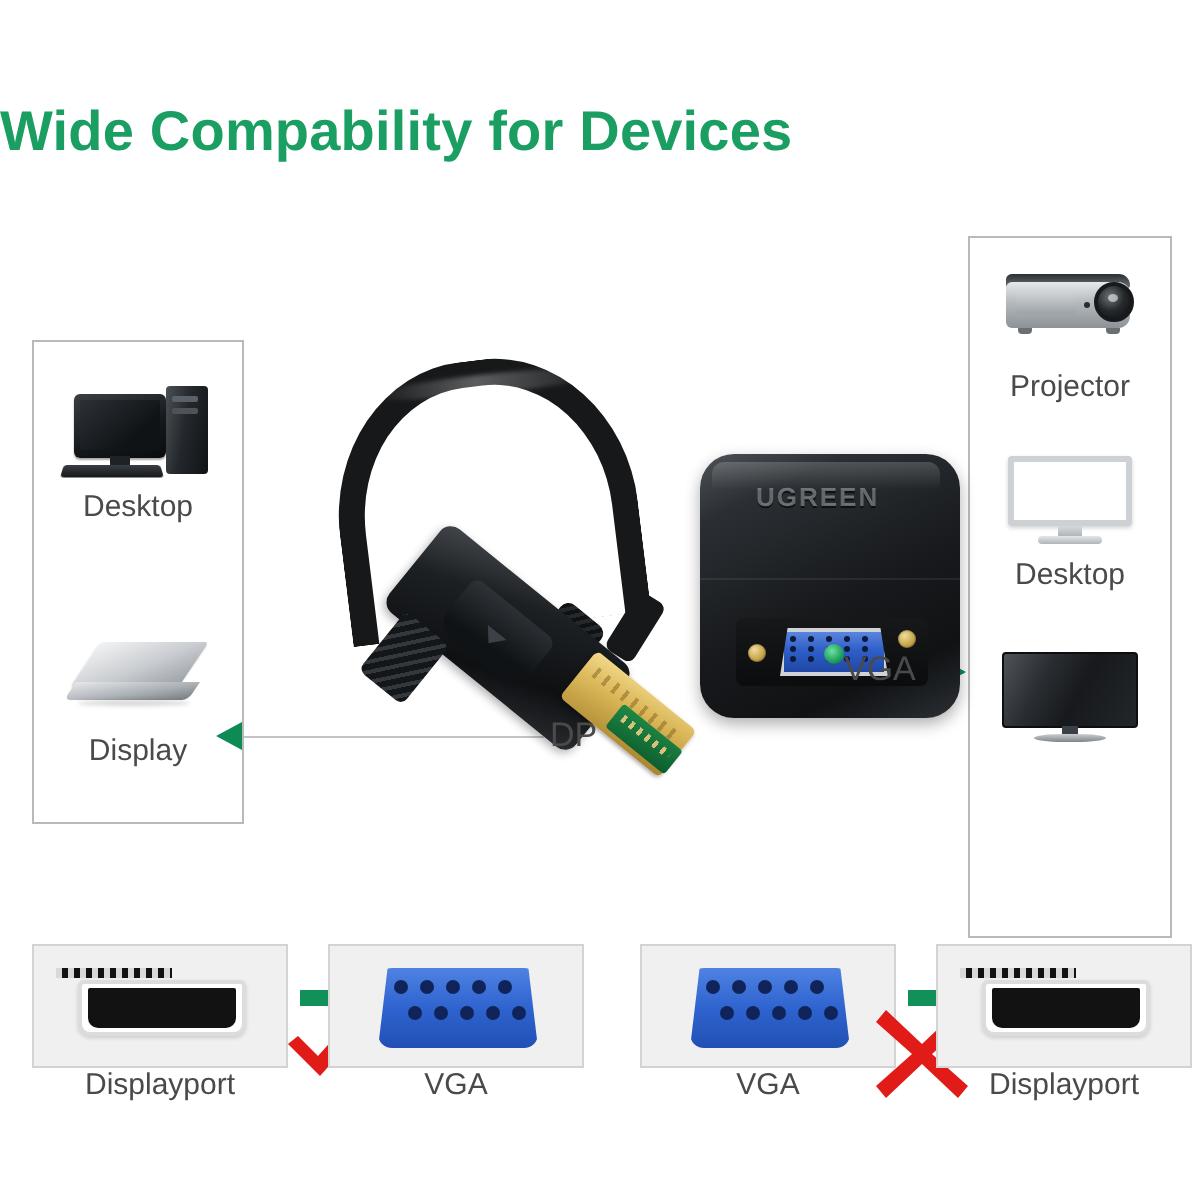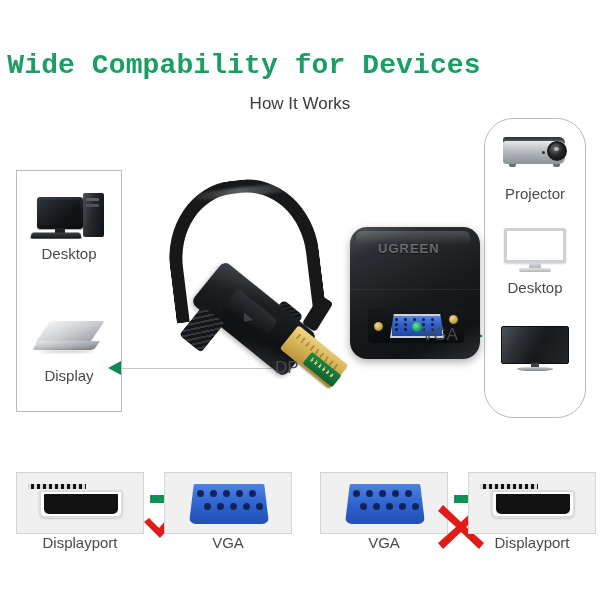--- a/index.html
+++ b/index.html
@@ -15,46 +15,44 @@
     overflow: hidden;
     font-family: "Liberation Sans", sans-serif;
   }
 
   
   .title {
     position: absolute;
     left: 0;
     top: 50px;
     width: 488px;
-    text-align: center;
     font-size: 28px;
     font-weight: bold;
     color: #1a9e62;
     letter-spacing: .1px;
-    font-family: Liberation Mono, monospace;
   }
   .subtitle {
     position: absolute;
     left: 0;
     top: 94px;
     width: 600px;
     text-align: center;
     font-size: 17px;
     color: #3b3b3b;
   }
 
   
   .panel {
     position: absolute;
     border: 1px solid #b9b9b9;
     background: #ffffff;
     box-sizing: border-box;
   }
   .panel-left  { left: 16px;  top: 150px; width: 106px; height: 242px; margin-top: 20px; }
-  .panel-right { left: 484px; top: 118px; width: 102px; height: 300px; border-radius: 29px; }
+  .panel-right { left: 484px; top: 118px; width: 102px; height: 351px; }
 
   .dev {
     position: absolute;
     width: 100%;
     text-align: center;
   }
   .dev-label {
     font-size: 15px;
     color: #4a4a4a;
     margin-top: 2px;
@@ -459,21 +457,20 @@
     background: #119157;
   }
   .check, .cross { position: absolute; }
 </style>
 </head>
 <body>
 
 <div id="page">
 
   <div class="title">Wide Compability for Devices</div>
-  <div class="subtitle">How It Works</div>
 
   <div class="panel panel-left">
     <div class="dev" style="top:18px;">
       <div class="dev-art" style="width:80px;">
         <div class="pc-monitor"></div>
         <div class="pc-stand"></div>
         <div class="pc-keyboard"></div>
         <div class="pc-tower"></div>
       </div>
       <div class="dev-label">Desktop</div>

